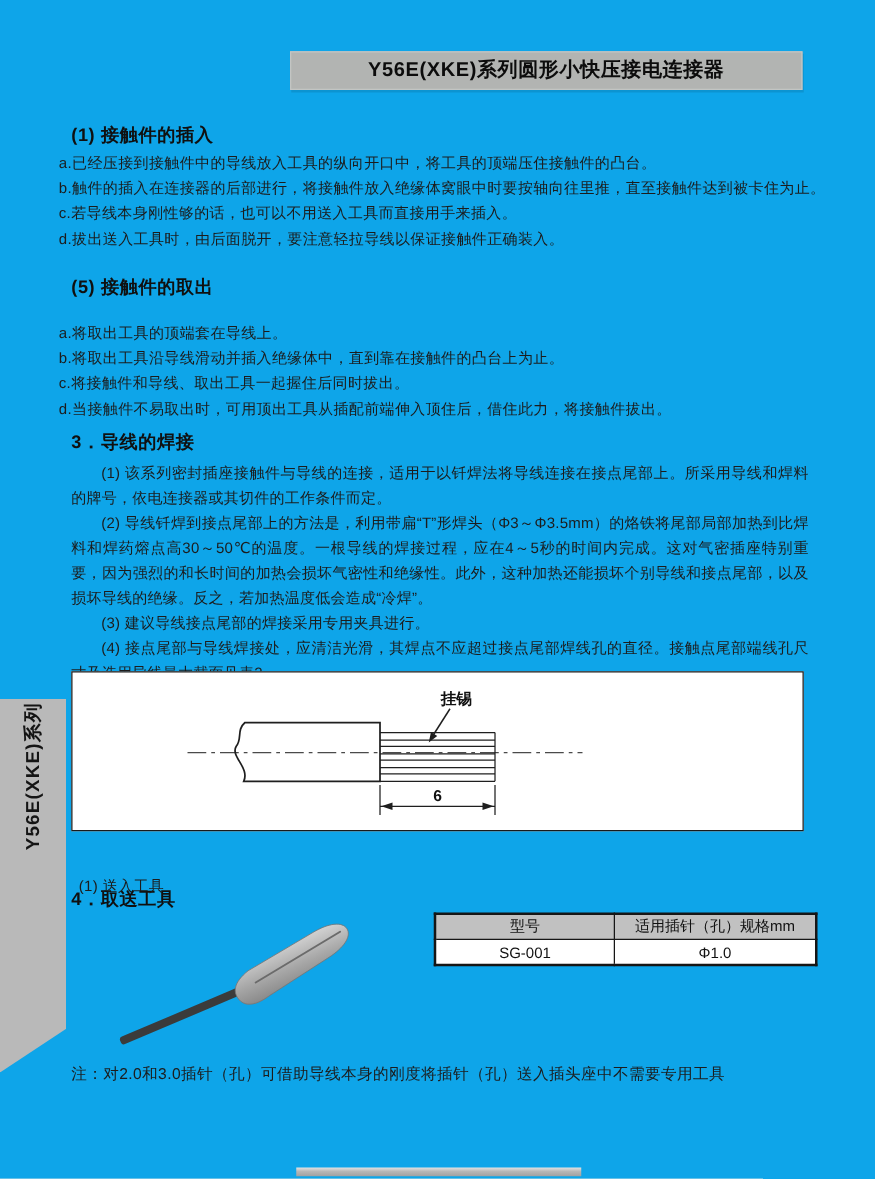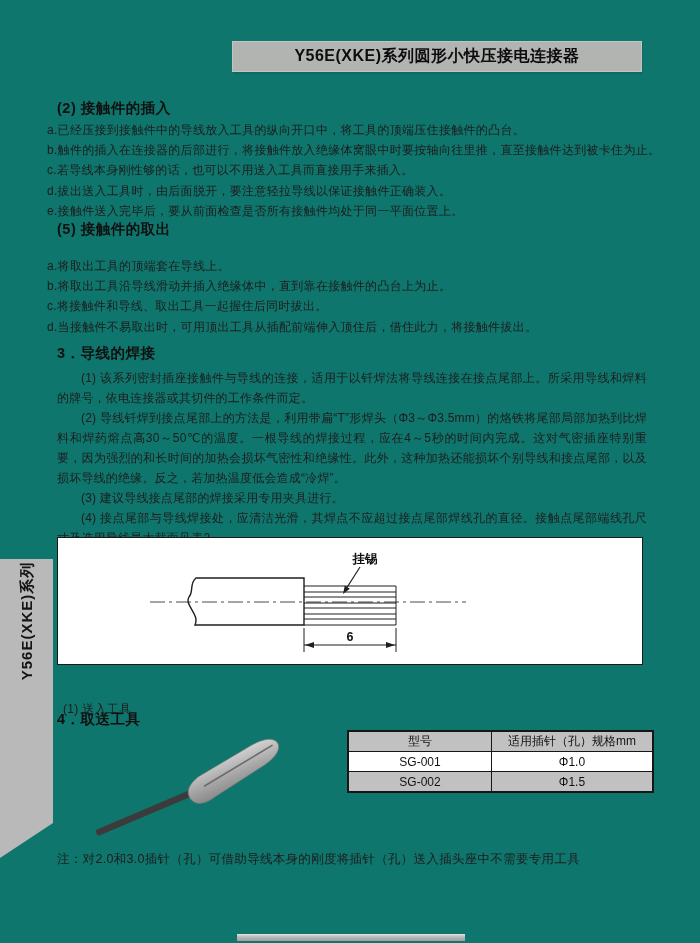--- a/index.html
+++ b/index.html
@@ -1,17 +1,17 @@
 <!DOCTYPE html>
 <html><head>
 <meta charset="utf-8">
 <style>
   html,body{margin:0;padding:0;background:#e9e9e9;}
   .page{
-    position:relative;width:700px;height:943px;background:#0f766e;overflow:hidden;
+    position:relative;width:700px;height:943px;background:#0ea5e9;overflow:hidden;
     font-family:"Liberation Sans","DejaVu Sans",sans-serif;color:#1c1c1c;
     margin:0 auto;
   }
   
   .title-band{
     position:absolute;left:232px;top:41px;width:410px;height:31px;
     background:#b2b4b2;display:flex;align-items:center;justify-content:center;
     font-size:16px;font-weight:bold;color:#0c0c0c;letter-spacing:.5px;
     box-shadow:1px 2px 0 rgba(0,0,0,.10), inset 0 0 0 1px #c3c5c3;
   }
@@ -55,27 +55,26 @@
     background:linear-gradient(180deg,#e3e3e3 0%,#b6b6b6 45%,#a1a1a1 100%);
   }
 </style>
 </head>
 <body>
 
 <div class="page">
 
   <div class="title-band">Y56E(XKE)系列圆形小快压接电连接器</div>
 
-  <h2 class="sec-h" style="top:99px;">(2) 接触件的插入</h2>
+  <h2 class="sec-h" style="top:99px;">(1) 接触件的插入</h2>
   <div class="list" style="top:120px;">
     <div class="li">a.已经压接到接触件中的导线放入工具的纵向开口中，将工具的顶端压住接触件的凸台。</div>
     <div class="li">b.触件的插入在连接器的后部进行，将接触件放入绝缘体窝眼中时要按轴向往里推，直至接触件达到被卡住为止。</div>
     <div class="li">c.若导线本身刚性够的话，也可以不用送入工具而直接用手来插入。</div>
     <div class="li">d.拔出送入工具时，由后面脱开，要注意轻拉导线以保证接触件正确装入。</div>
-    <div class="li">e.接触件送入完毕后，要从前面检查是否所有接触件均处于同一平面位置上。</div>
   </div>
 
   <h2 class="sec-h" style="top:220px;">(5) 接触件的取出</h2>
   <div class="list" style="top:256px;">
     <div class="li">a.将取出工具的顶端套在导线上。</div>
     <div class="li">b.将取出工具沿导线滑动并插入绝缘体中，直到靠在接触件的凸台上为止。</div>
     <div class="li">c.将接触件和导线、取出工具一起握住后同时拔出。</div>
     <div class="li">d.当接触件不易取出时，可用顶出工具从插配前端伸入顶住后，借住此力，将接触件拔出。</div>
   </div>
 
@@ -146,24 +145,20 @@
   <table class="spec-table">
     <tbody>
       <tr class="gray">
         <td class="c1">型号</td>
         <td class="c2">适用插针（孔）规格mm</td>
       </tr>
       <tr class="white">
         <td class="c1">SG-001</td>
         <td class="c2">Φ1.0</td>
       </tr>
-      <tr class="gray">
-        <td class="c1">SG-002</td>
-        <td class="c2">Φ1.5</td>
-      </tr>
     </tbody>
   </table>
 
   <div class="note">注：对2.0和3.0插针（孔）可借助导线本身的刚度将插针（孔）送入插头座中不需要专用工具</div>
 
   <div class="footer-bar"></div>
 
 </div>
 
 </body></html>

